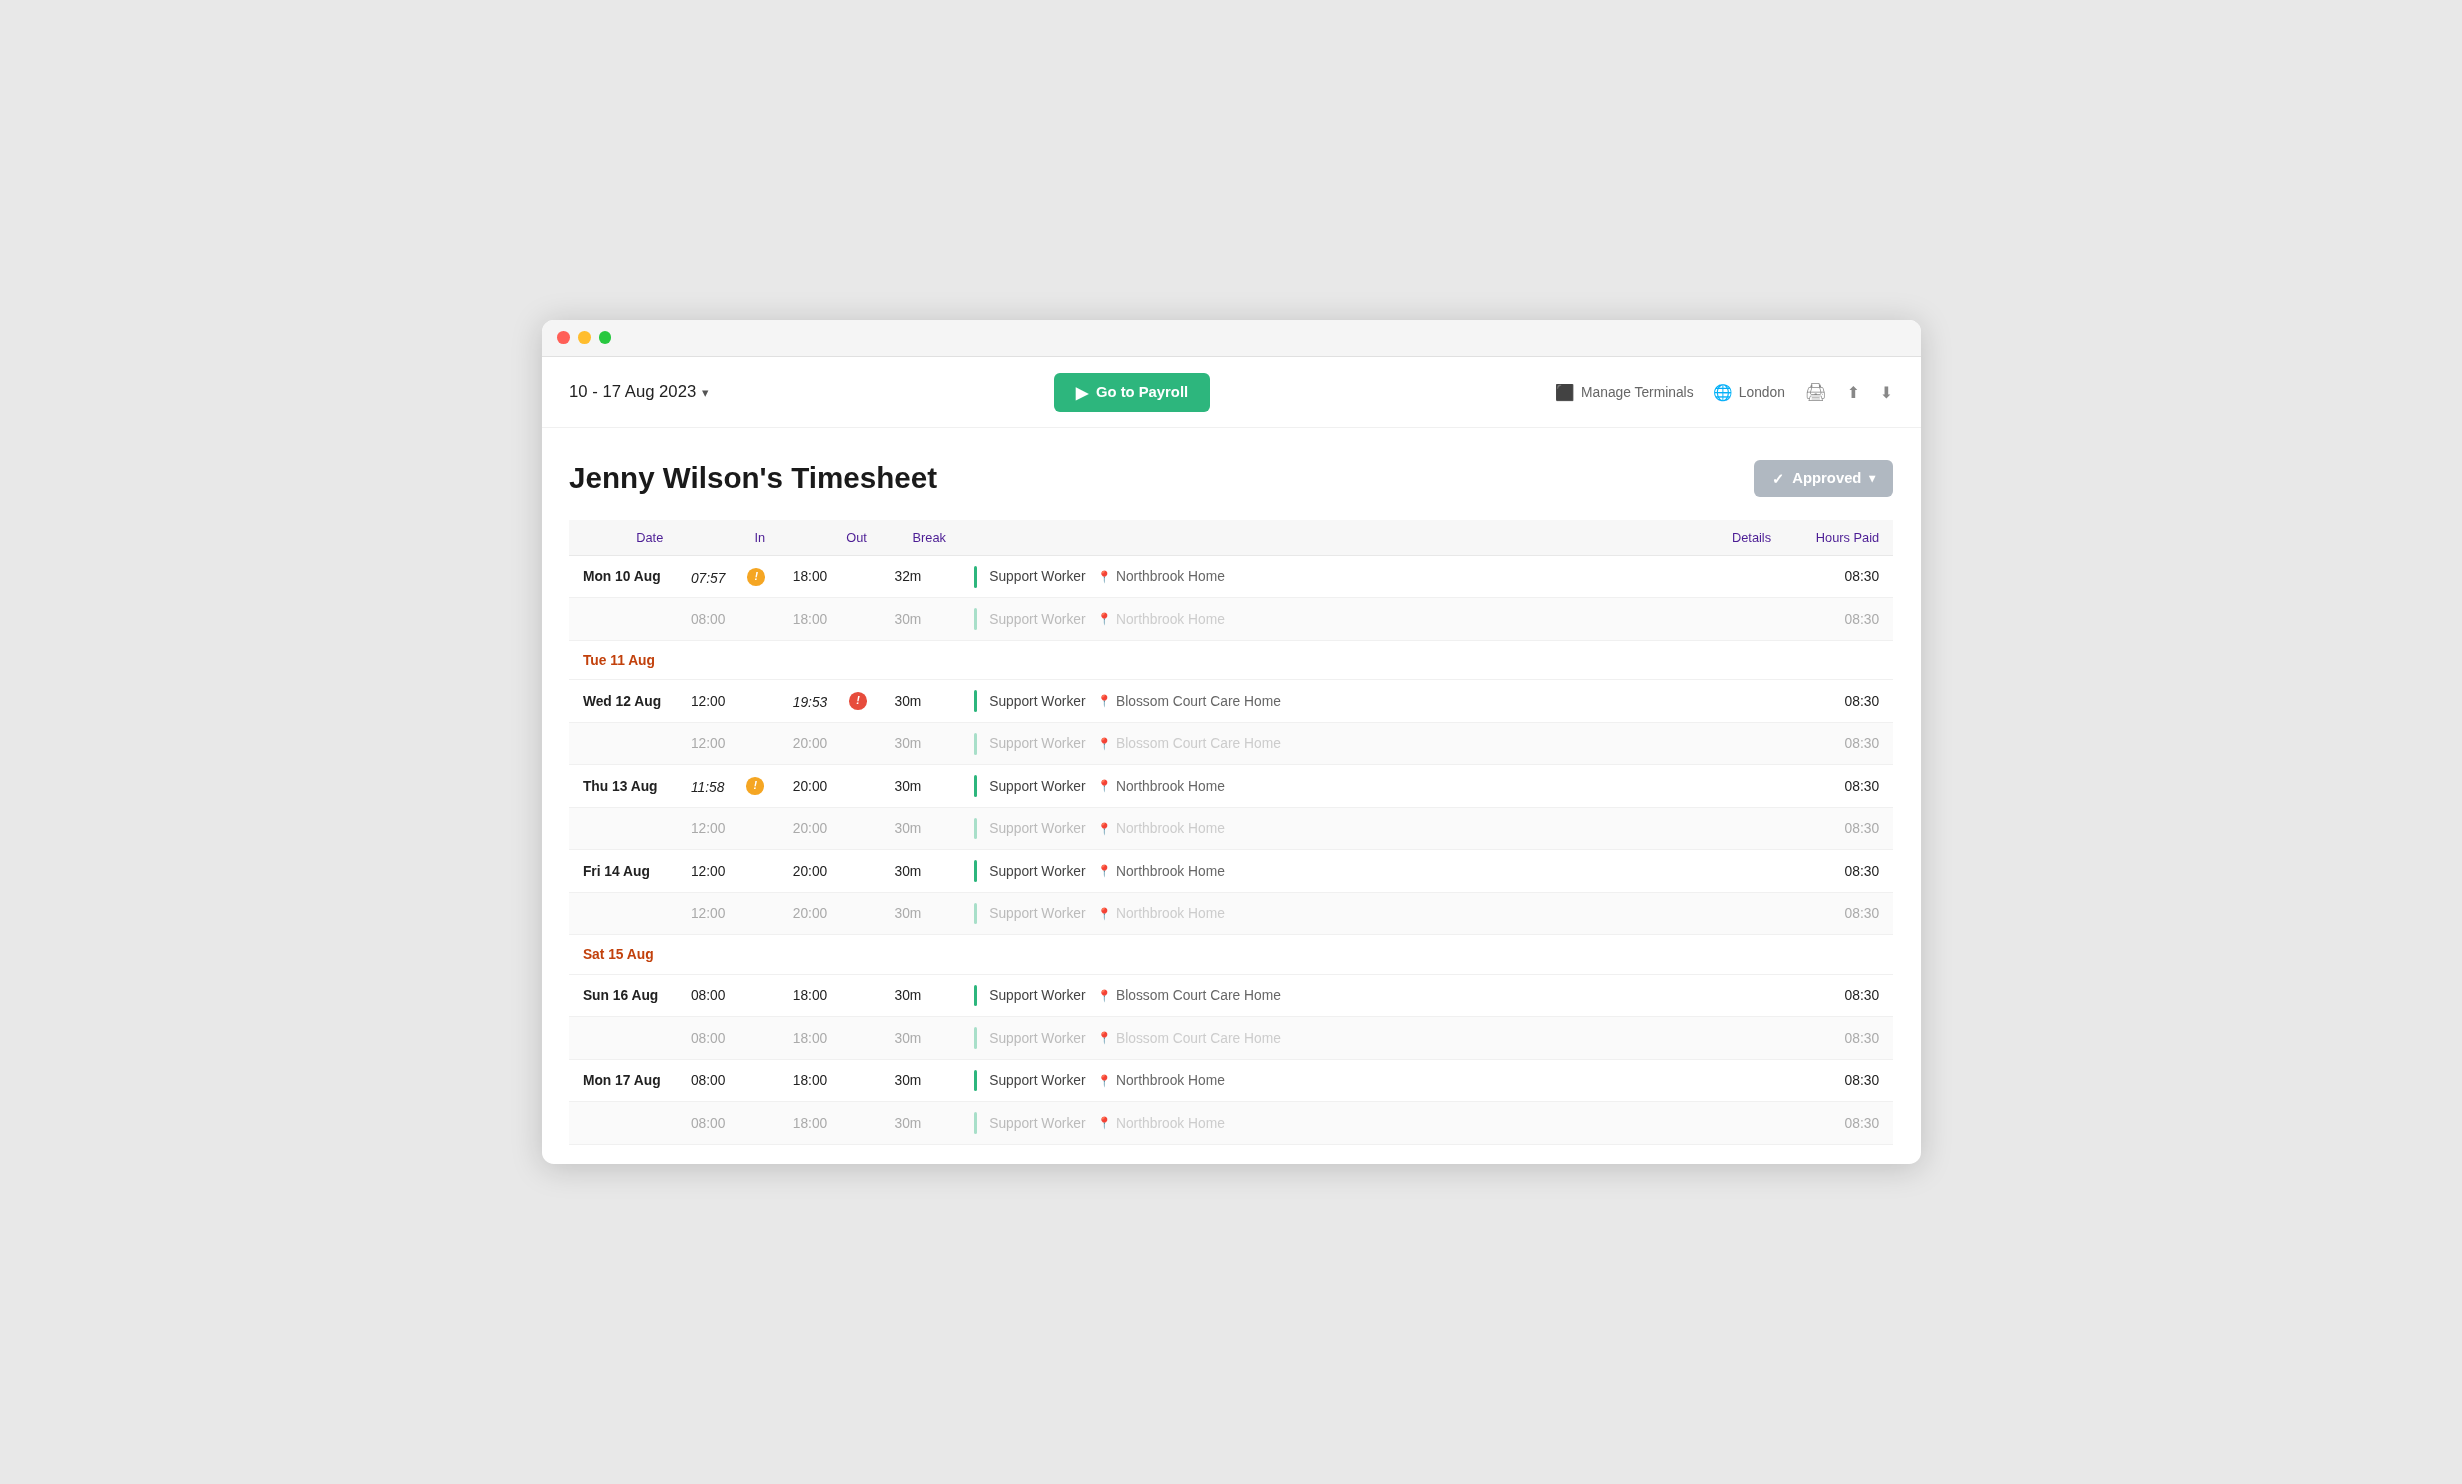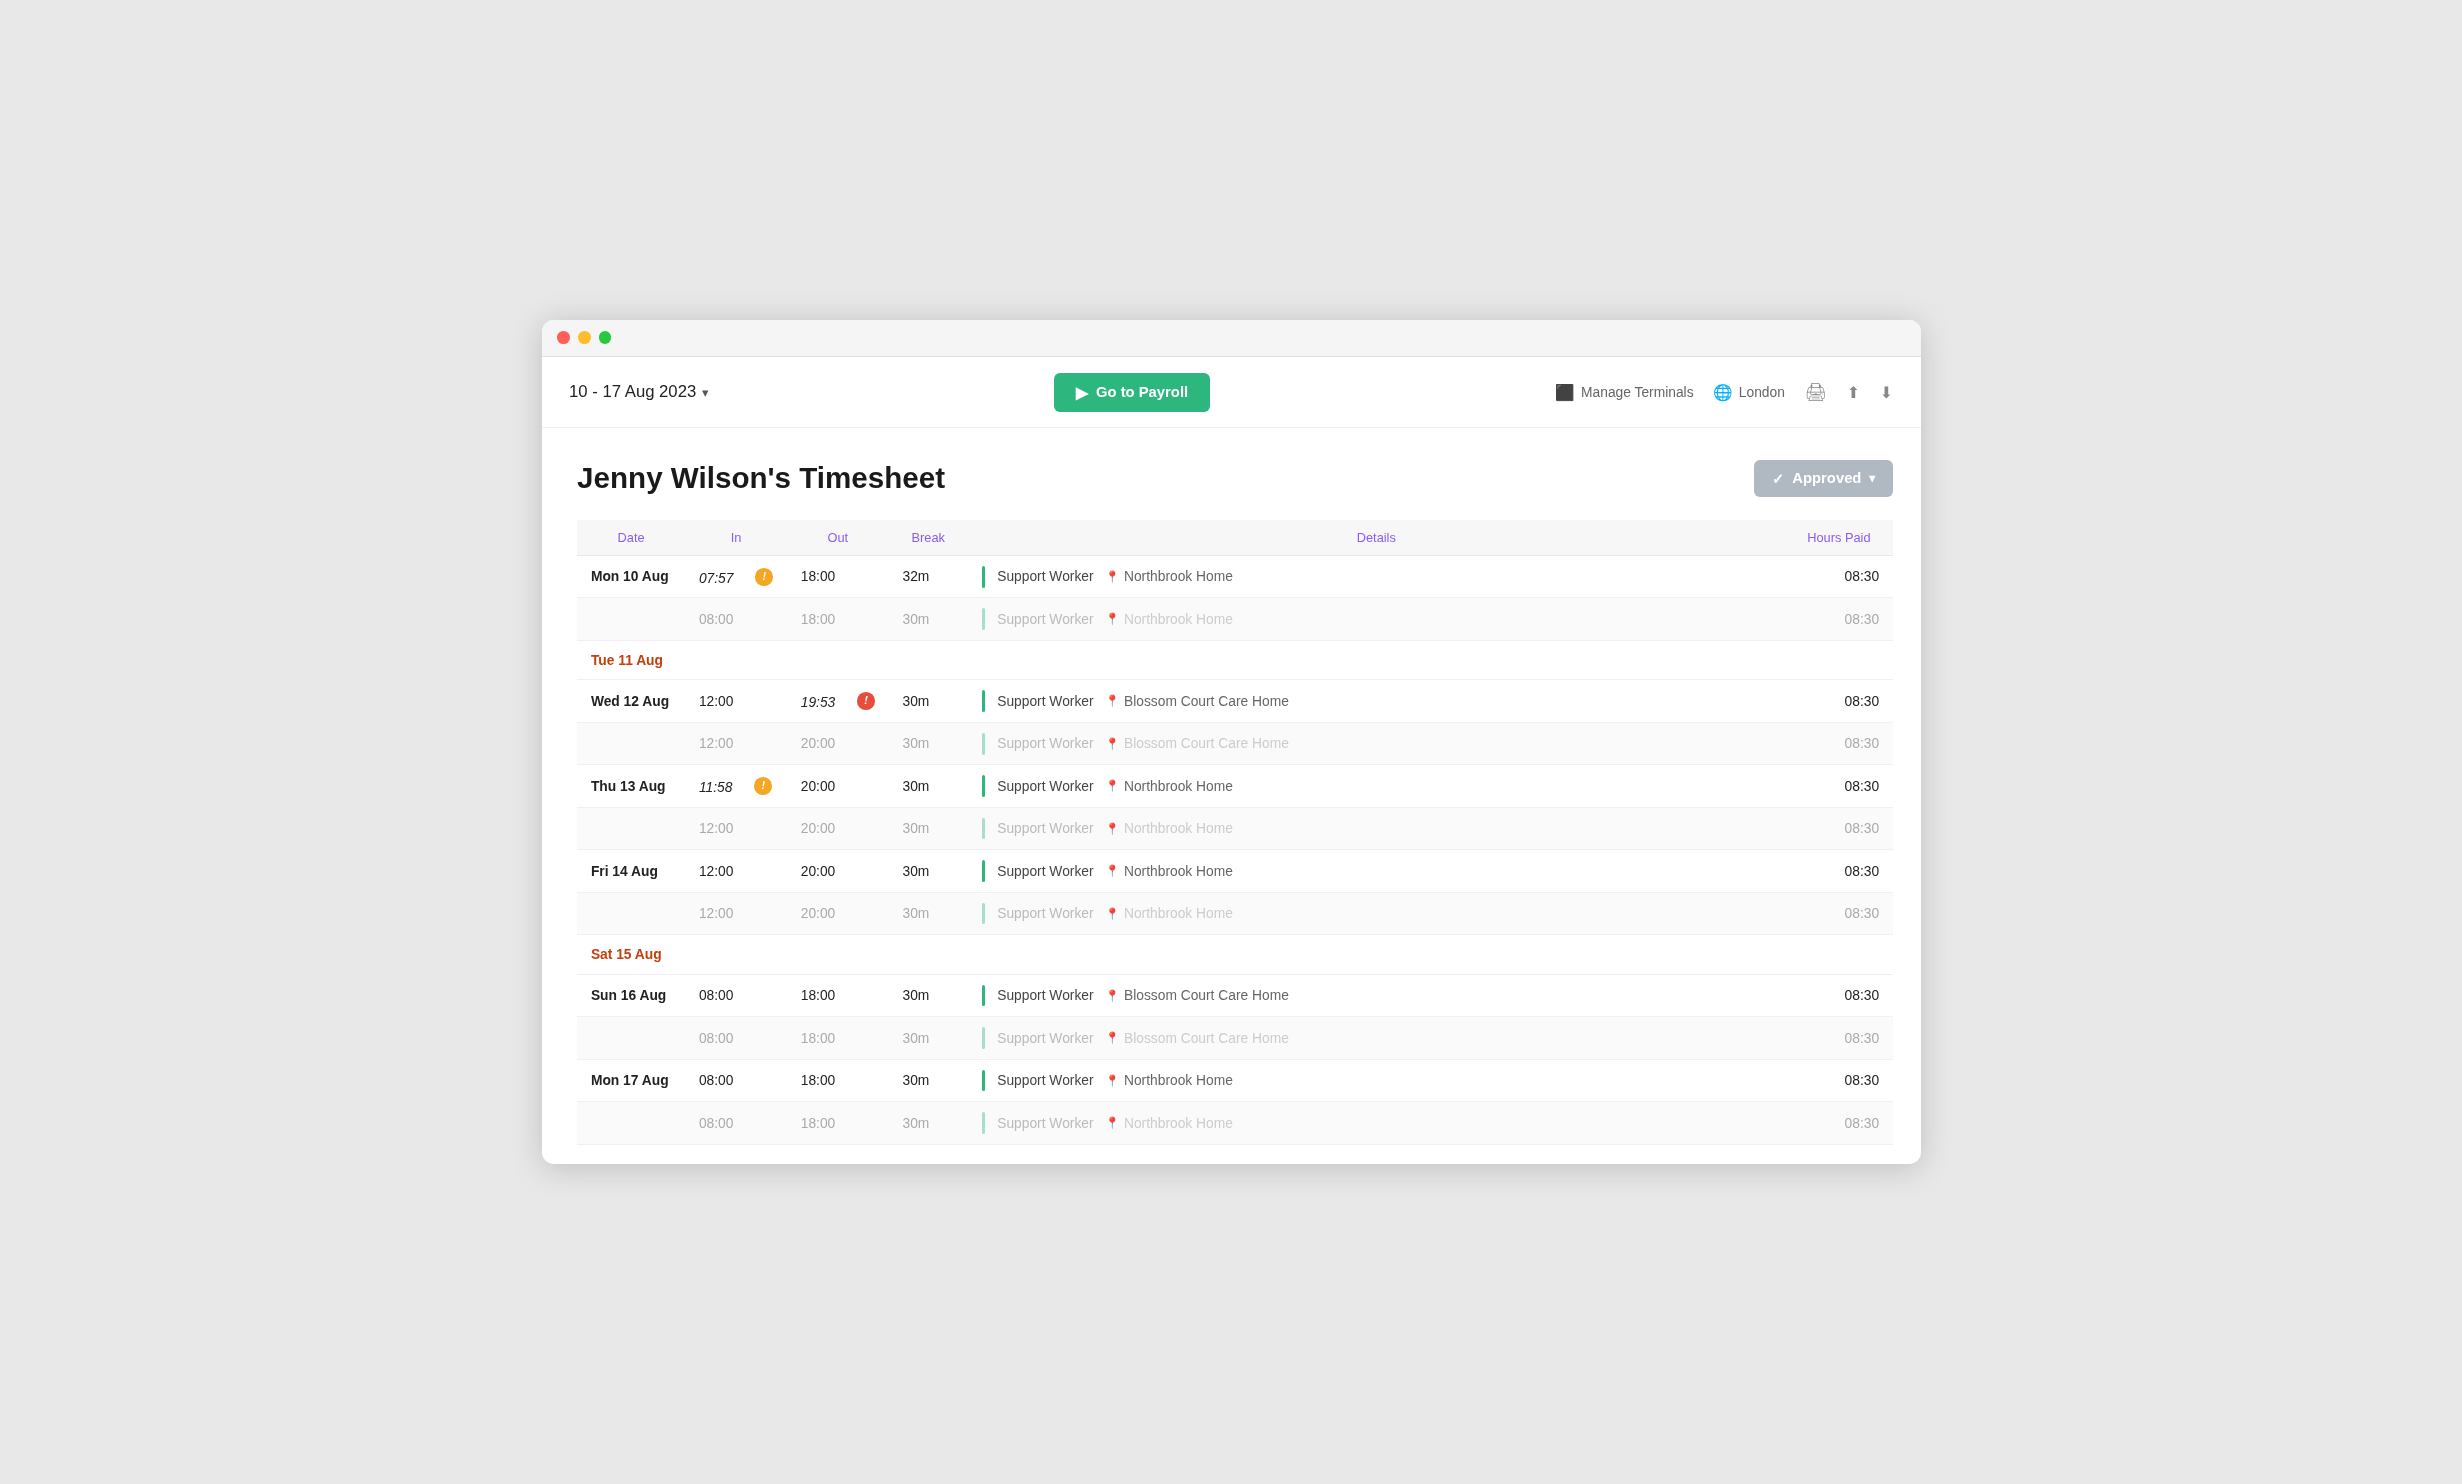--- a/index.html
+++ b/index.html
@@ -93,21 +93,20 @@
       color: #666;
     }
     .icon-btn {
       cursor: pointer;
       color: #888;
       font-size: 17.7px;
     }
 
     .content {
       padding: 31.5px 27.6px 19.7px;
-      margin-left: 8px;
     }
     .page-header {
       display: flex;
       align-items: center;
       justify-content: space-between;
       margin-bottom: 23.6px;
     }
     .page-title {
       font-size: 29.6px;
       font-weight: 700;
@@ -132,23 +131,23 @@
     
     .timesheet-table {
       width: 100%;
       border-collapse: collapse;
       font-size: 13.8px;
     }
     .timesheet-table thead tr {
       background: #f7f7f7;
     }
     .timesheet-table th {
-      text-align: center;
+      text-align: right;
       padding: 9.9px 13.8px;
-      color: #8b5cf6;
+      color: #4c1d95;
       font-weight: 500;
       font-size: 12.8px;
       border-bottom: 1px solid #e8e8e8;
     }
     .timesheet-table td {
       padding: 9.9px 13.8px;
       border-bottom: 1px solid #f0f0f0;
       vertical-align: middle;
     }
     .col-date { width: 108px; }

